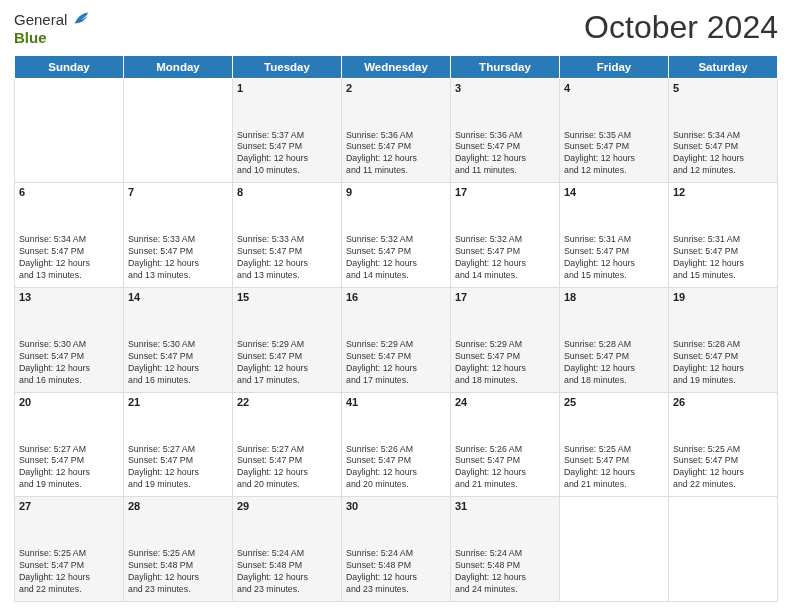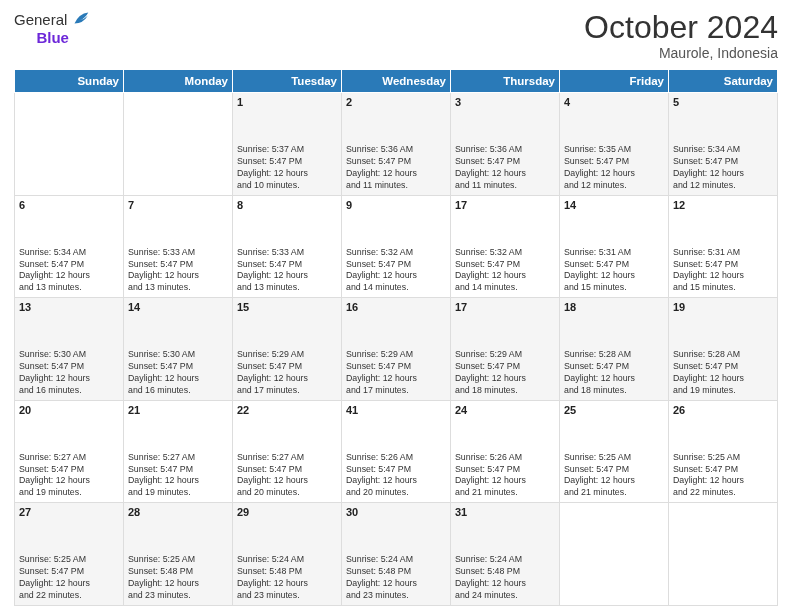--- a/index.html
+++ b/index.html
@@ -28,23 +28,22 @@
       display: flex;
       align-items: center;
     }
     .logo-text-general {
       font-size: 15px;
       color: #333;
       font-weight: normal;
     }
     .logo-text-blue {
       font-size: 15px;
-      color: #6d28d9;
+      color: #4d7c0f;
       font-weight: bold;
-      text-align: center;
     }
     .title-block {
       text-align: right;
     }
     .month-title {
       font-size: 32px;
       color: #333;
       font-weight: normal;
       line-height: 1.1;
     }
@@ -56,21 +55,21 @@
       width: 100%;
       border-collapse: collapse;
       flex: 1;
     }
     .calendar thead th {
       background: #2a7ab8;
       color: #fff;
       font-size: 11.5px;
       font-weight: bold;
       padding: 5px 4px;
-      text-align: right;
+      text-align: center;
       border: 1px solid #fff;
     }
     .calendar tbody td {
       border: 1px solid #ddd;
       vertical-align: top;
       padding: 3px 4px;
       width: calc(100% / 7);
       font-size: 9.5px;
       color: #333;
       height: 82px;
@@ -108,21 +107,20 @@
           <span class="logo-text-general">General</span>
           <svg width="22" height="22" viewBox="0 0 40 40" style="margin-left:2px;margin-top:-2px;">
             <path d="M10,28 Q18,10 35,8 Q30,18 20,22 Q28,20 34,14 Q26,28 10,28Z" fill="#2a7ab8"></path>
           </svg>
         </div>
         <span class="logo-text-blue" style="margin-left:0px;">Blue</span>
       </div>
     </div>
     <div class="title-block">
       <div class="month-title">October 2024</div>
-      <div class="location-title">Maurole, Indonesia</div>
     </div>
   </div>
 
   <table class="calendar">
     <thead>
       <tr>
         <th>Sunday</th>
         <th>Monday</th>
         <th>Tuesday</th>
         <th>Wednesday</th>

